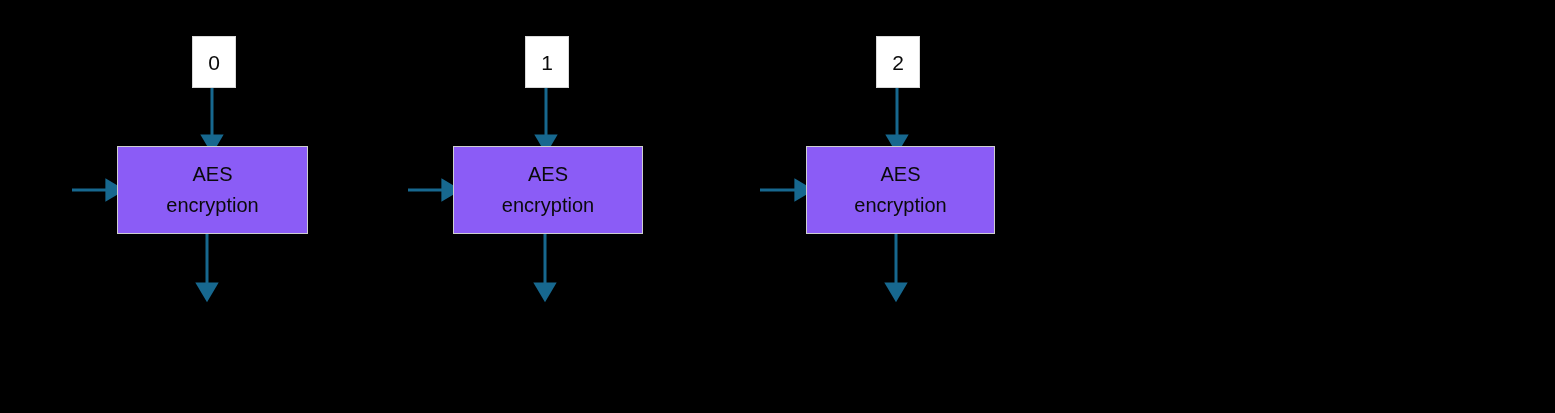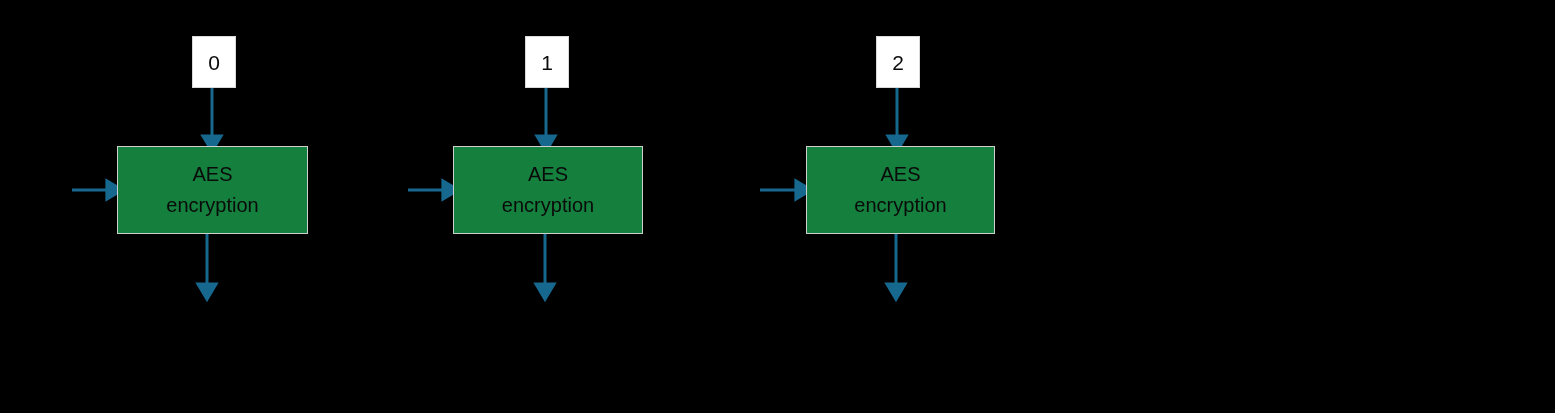--- a/index.html
+++ b/index.html
@@ -44,21 +44,21 @@
     display: flex;
     align-items: center;
     justify-content: center;
     color: #0a0a0a;
     font-size: 21px;
     line-height: 1;
     font-family: "Liberation Sans", sans-serif;
   }
   .aes-box {
     position: absolute;
-    background: #15803d;
+    background: #8b5cf6;
     border: 1px solid #cfcfcf;
     box-sizing: border-box;
     display: flex;
     flex-direction: column;
     align-items: center;
     justify-content: center;
     color: #0a0a0a;
     font-size: 20px;
     line-height: 1.55;
     font-family: "Liberation Sans", sans-serif;

